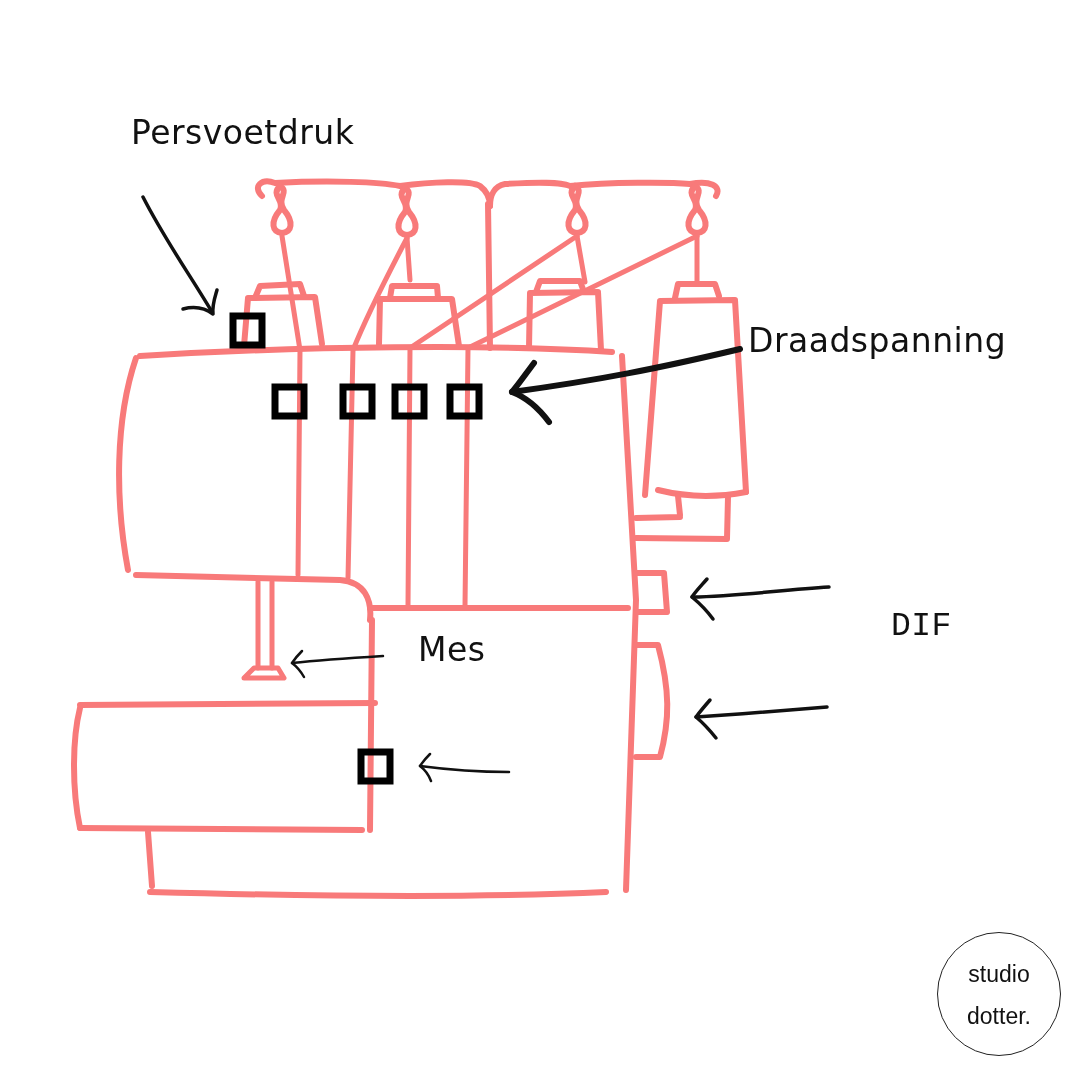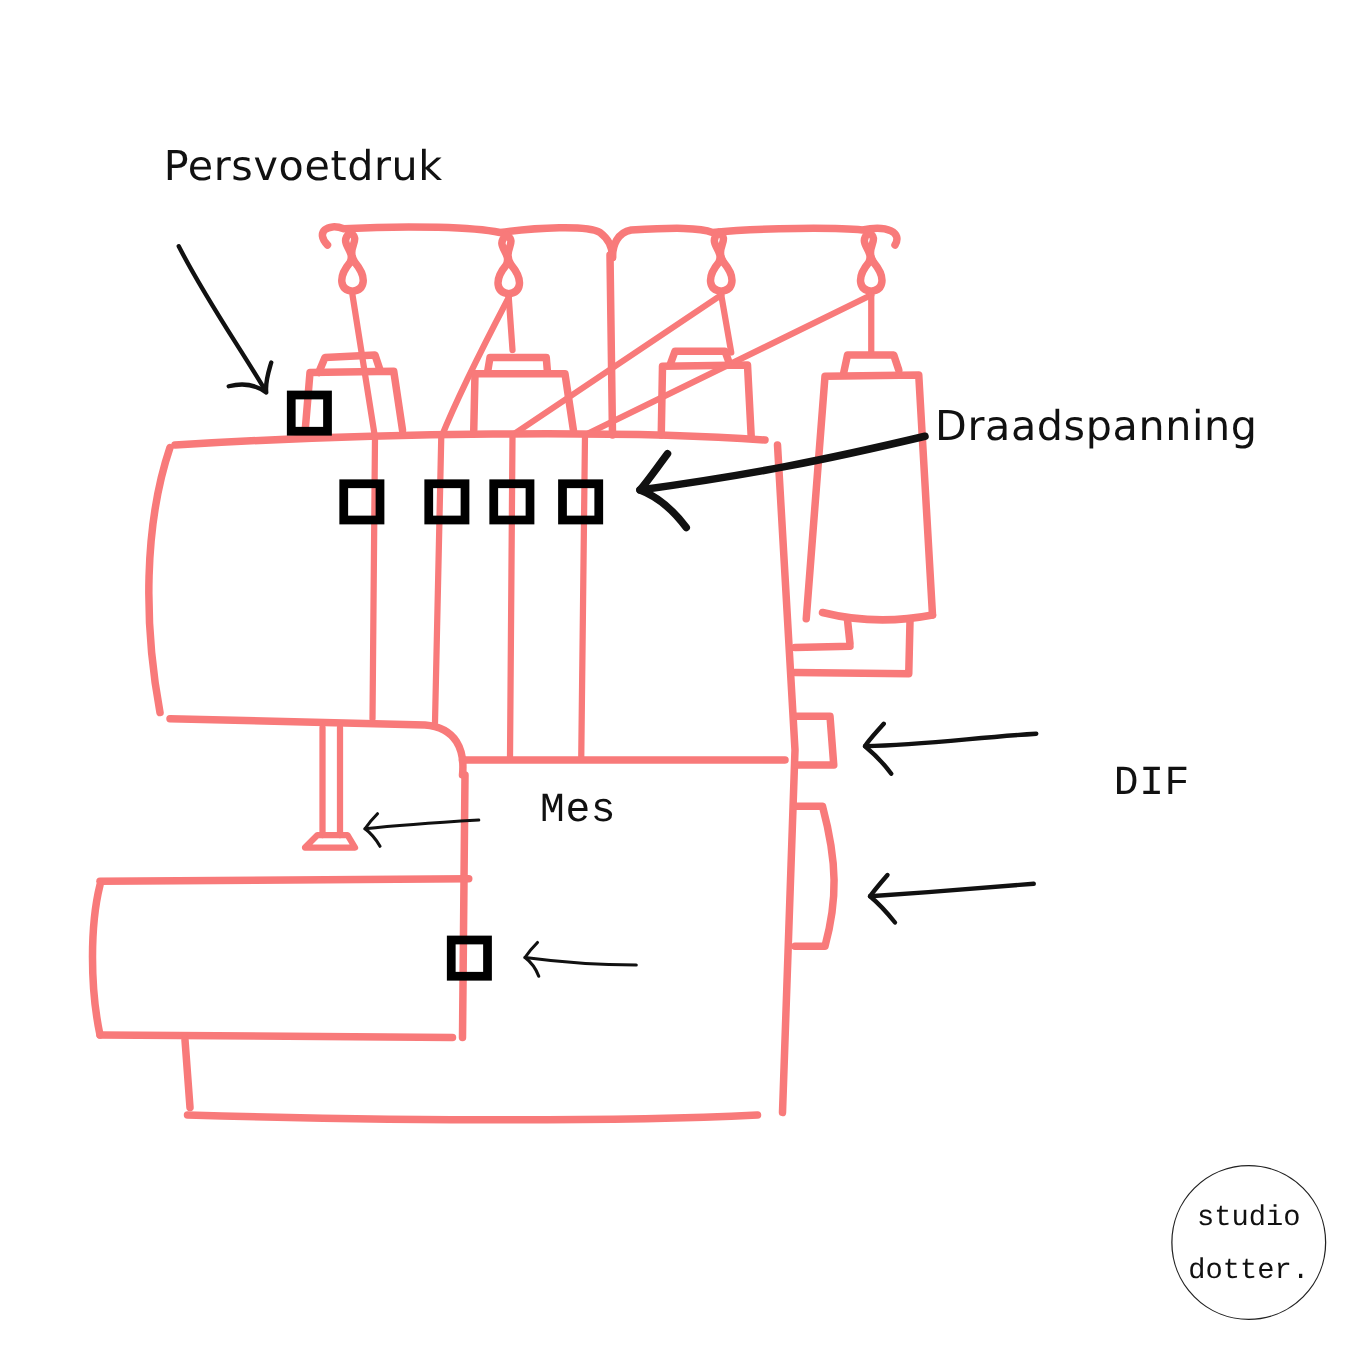--- a/index.html
+++ b/index.html
@@ -6,21 +6,21 @@
   #stage { position:relative; width:1080px; height:1080px; background:#ffffff; overflow:hidden; }
   svg { position:absolute; left:0; top:0; }
   .pk { fill:none; stroke:#f87a7a; stroke-width:6; stroke-linecap:round; stroke-linejoin:round; }
   .pk5 { fill:none; stroke:#f87a7a; stroke-width:5; stroke-linecap:round; stroke-linejoin:round; }
   .arr { fill:none; stroke:#111; stroke-width:3.5; stroke-linecap:round; stroke-linejoin:round; }
   .arrb { fill:none; stroke:#111; stroke-width:6; stroke-linecap:round; stroke-linejoin:round; }
   .arrt { fill:none; stroke:#111; stroke-width:2.5; stroke-linecap:round; stroke-linejoin:round; }
   .mk { fill:none; stroke:#000; stroke-width:7; }
   .lbl { position:absolute; font-family:"DejaVu Sans", sans-serif; color:#111; font-size:33px; font-weight:normal; letter-spacing:0.5px; white-space:nowrap; }
   #logo { position:absolute; left:937px; top:932px; width:124px; height:124px; border:1.5px solid #222; border-radius:50%; box-sizing:border-box; }
-  .logo-line { position:absolute; left:0; width:100%; text-align:center; font-family:Liberation Mono, monospace; font-size:23px; color:#111; }
+  .logo-line { position:absolute; left:0; width:100%; text-align:center; font-family:Liberation Sans, sans-serif; font-size:23px; color:#111; }
 </style>
 </head>
 <body>
 
 <div id="stage">
 
   <svg width="1080" height="1080" viewBox="0 0 1080 1080">
 
     <g>
       <path class="pk" d="M262,196 C252,186 262,178 275,183 C330,180 380,182 400,186 C430,182 470,180 480,186 C488,192 490,200 490,206"></path>
@@ -116,19 +116,19 @@
       <g>
         <path class="arrt" d="M509,772 C480,772 450,770 420,766"></path>
         <path class="arrt" d="M430,754 C425,759 422,763 420,766 C424,769 428,773 431,781"></path>
       </g>
     </g>
   </svg>
 
   <div class="lbl" style="left:748px; top:321px;">Draadspanning</div>
   <div class="lbl" style="left:131px; top:113px;">Persvoetdruk</div>
   <div class="lbl" style="left:891px; top:608px;font-family:Liberation Mono, monospace;">DIF</div>
-  <div class="lbl" style="left:432px; top:630px;font-family:Liberation Mono, monospace;">Mes</div>
+  <div class="lbl" style="left:418px; top:630px;">Mes</div>
 
   <div id="logo">
     <div class="logo-line" style="top:28px;">studio</div>
     <div class="logo-line" style="top:70px;">dotter.</div>
   </div>
 </div>
 
 </body></html>

